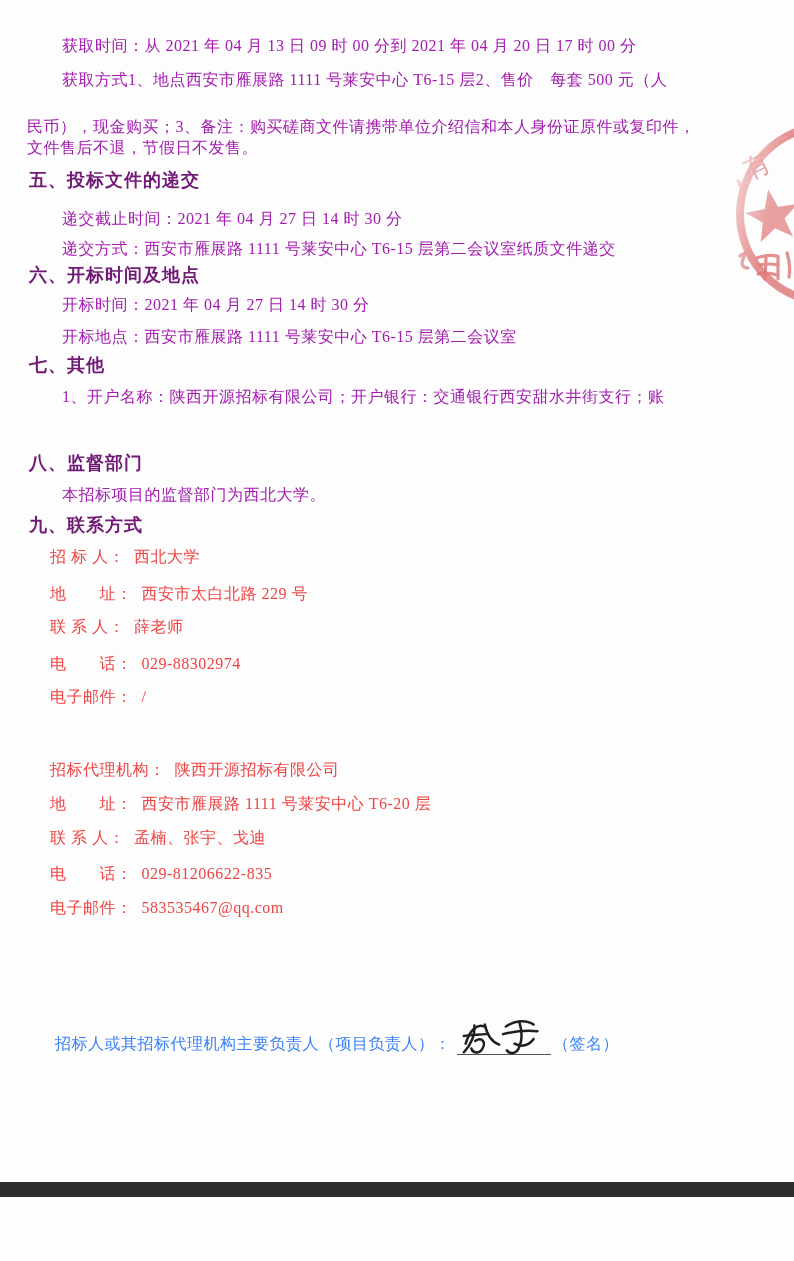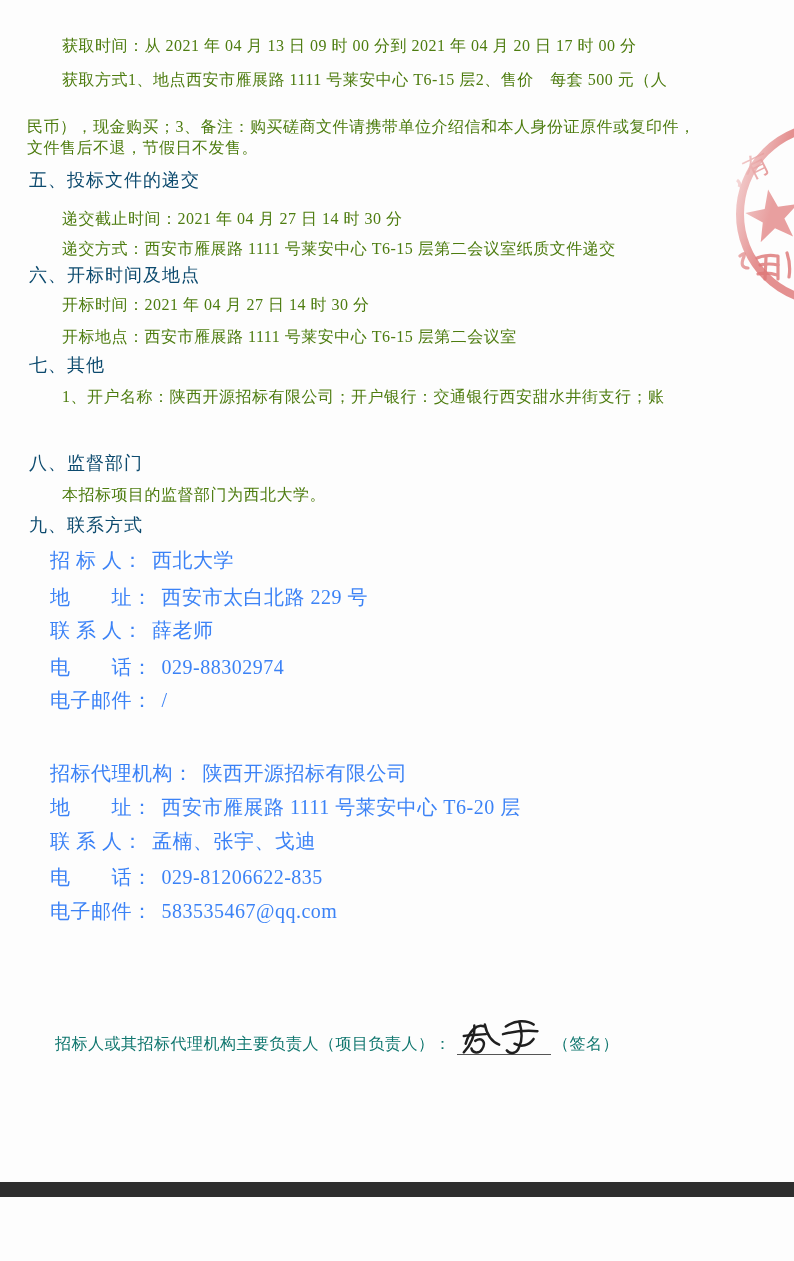--- a/index.html
+++ b/index.html
@@ -9,46 +9,46 @@
     background:#fdfdfd;
     overflow:hidden;
     font-family:"Liberation Serif","DejaVu Serif",serif;
     color:#454545;
   }
   .line{
     position:absolute;
     font-size:16px;
     letter-spacing:0.5px;
     white-space:nowrap;
-    color:#4d7c0f;
+    color:#a21caf;
   }
   .heading{
     position:absolute;
     font-size:18px;
-    font-weight:400;
+    font-weight:700;
     letter-spacing:1px;
-    color:#0c4a6e;
+    color:#701a75;
     white-space:nowrap;
     text-align:center;
   }
   .contact-row{
     position:absolute;
-    font-size:20px;
+    font-size:16px;
     letter-spacing:0.5px;
     white-space:nowrap;
-    color:#3b82f6;
+    color:#ef4444;
   }
   .contact-row .val{margin-left:9px;}
   .sig-row{
     position:absolute;
     top:1032px;left:55px;
     font-size:16px;
     letter-spacing:0.5px;
     white-space:nowrap;
-    color:#0f766e;
+    color:#3b82f6;
     display:flex;align-items:flex-end;
   }
   .sig-slot{
     display:inline-block;
     position:relative;
     width:94px;height:22px;
     margin-left:6px;
     border-bottom:1.5px solid #555;
   }
   .sig-slot svg{position:absolute;left:2px;bottom:-5px;}

